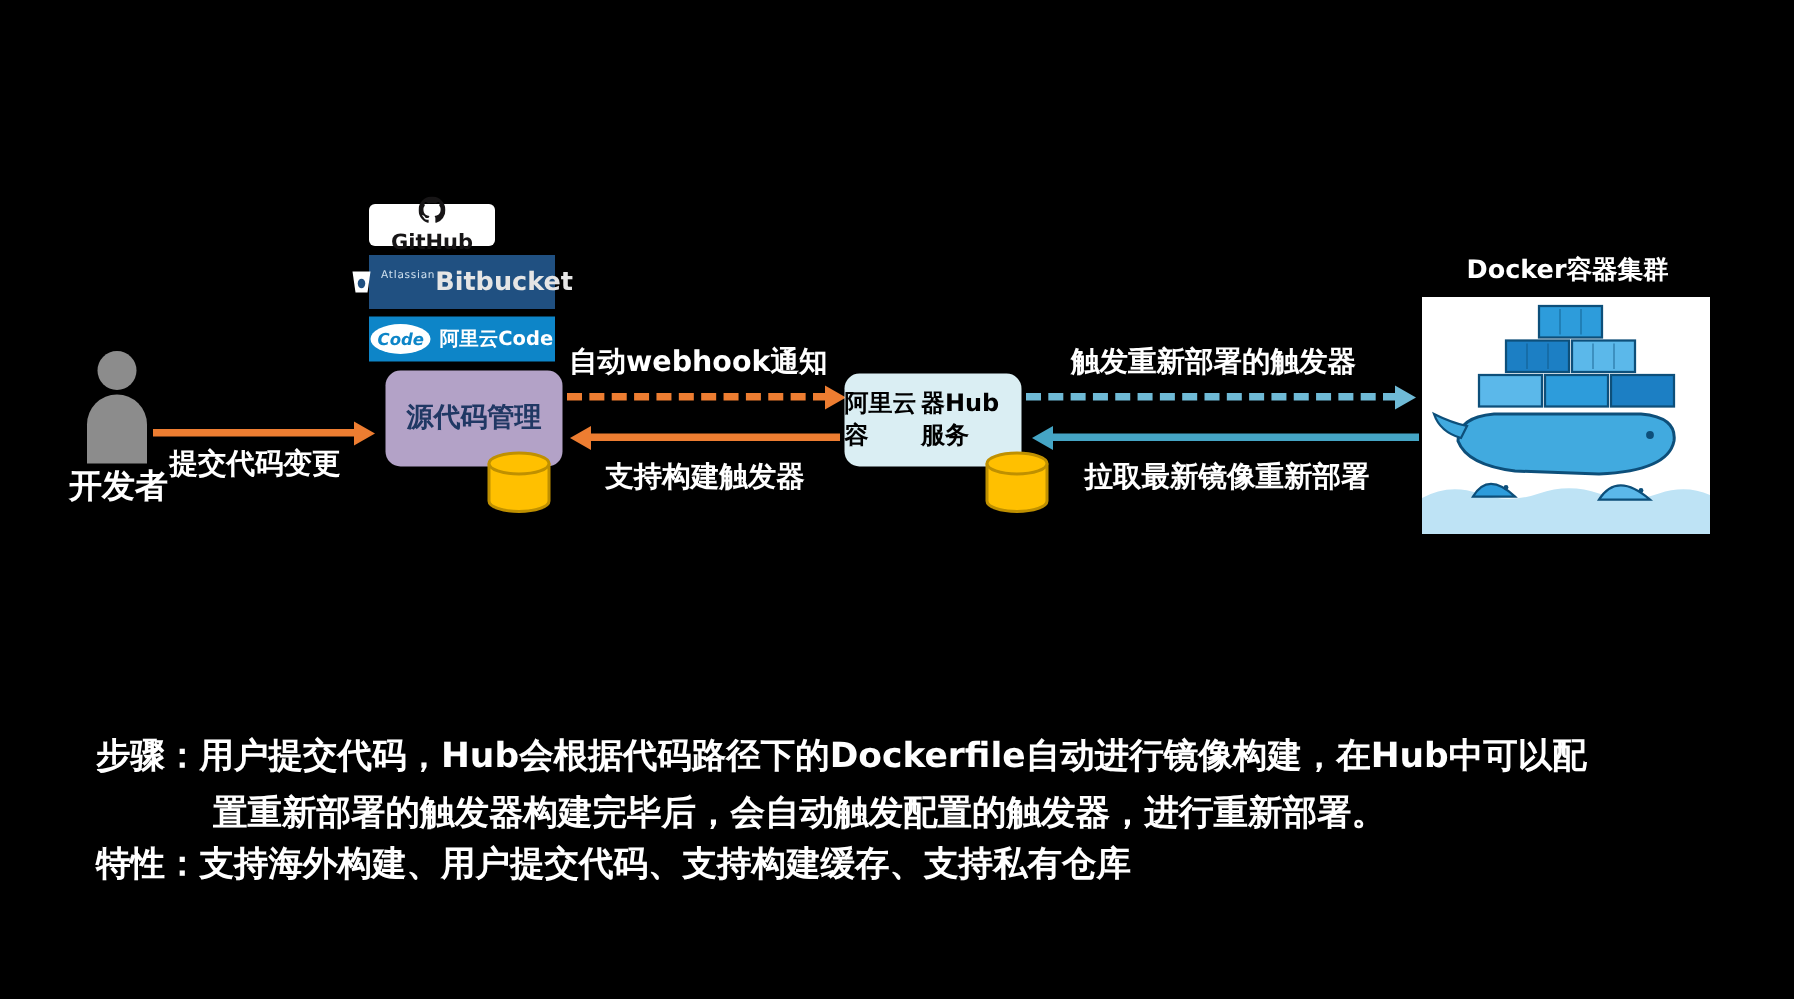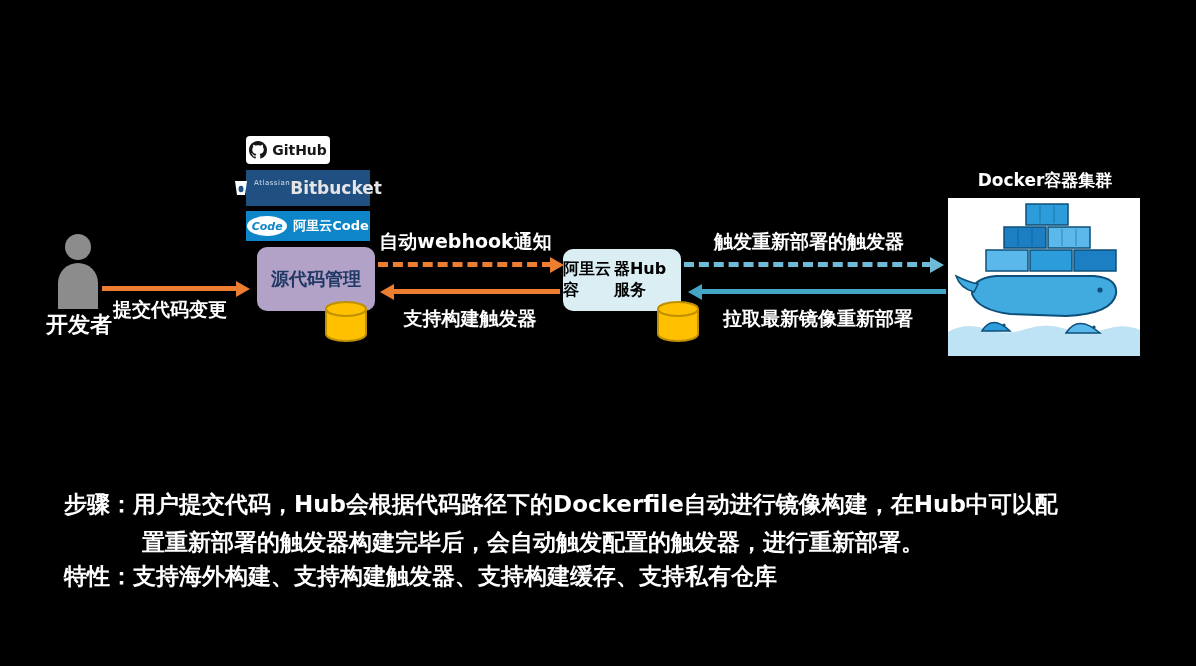--- a/index.html
+++ b/index.html
@@ -33,21 +33,21 @@
 
   
   .node-box { border-radius:10px; display:flex; align-items:center; justify-content:center; font-weight:bold; line-height:1.3; }
   .source-box { background:var(--purple_box); color:var(--purple_text); font-size:18px; width:118px; height:64px; }
   .hub-box { background:var(--hub_box); color:#000; font-size:16px; width:118px; height:62px; }
 
   .cyl-fill { fill:var(--cylinder); stroke:var(--cylinder_edge); stroke-width:2; }
 
   
   .badge { display:flex; align-items:center; justify-content:center; }
-  .github-badge { width:84px; height:28px; background:#fff; border-radius:4px; gap:5px; }
+  .github-badge { width:84px; height:28px; background:#fff; border-radius:4px; gap:5px;flex-direction:column; }
   .gh-text { color:#171516; font-weight:bold; font-size:14px; }
   .bitbucket-badge { width:124px; height:36px; background:var(--bitbucket_bg); gap:6px; }
   .bb-col { display:flex; align-items:flex-start; line-height:1; }
   .bb-brand { color:#cfe0ee; font-size:7px; letter-spacing:0.5px; }
   .bb-label { color:#e5e5e5; font-weight:bold; font-size:17px; }
   .aliyun-badge { width:124px; height:30px; background:var(--aliyun_bg); gap:6px; }
   .code-oval { width:40px; height:20px; background:#ffffff; border-radius:50%; display:flex; align-items:center; justify-content:center; color:var(--aliyun_bg); font-style:italic; font-weight:bold; font-size:11px; }
   .aliyun-label { color:#fff; font-size:13px; font-weight:bold; }
 
   .docker-frame { width:192px; height:158px; background:#fff; }
@@ -167,16 +167,16 @@
     </svg>
   </div>
 
   <div class="abs note" style="left:64px; top:488px;">
     <span>步骤：</span><span>用户提交代码，Hub会根据代码路径下的Dockerfile自动进行镜像构建，在Hub中可以配</span>
   </div>
   <div class="abs note" style="left:142px; top:526px;">
     <span>置重新部署的触发器构建完毕后，会自动触发配置的触发器，进行重新部署。</span>
   </div>
   <div class="abs note" style="left:64px; top:560px;">
-    <span>特性：</span><span>支持海外构建、支持构建触发器、支持构建缓存、支持私有仓库</span>
+    <span>特性：</span><span>支持海外构建、用户提交代码、支持构建缓存、支持私有仓库</span>
   </div>
 
 </div>
 
 </body></html>

